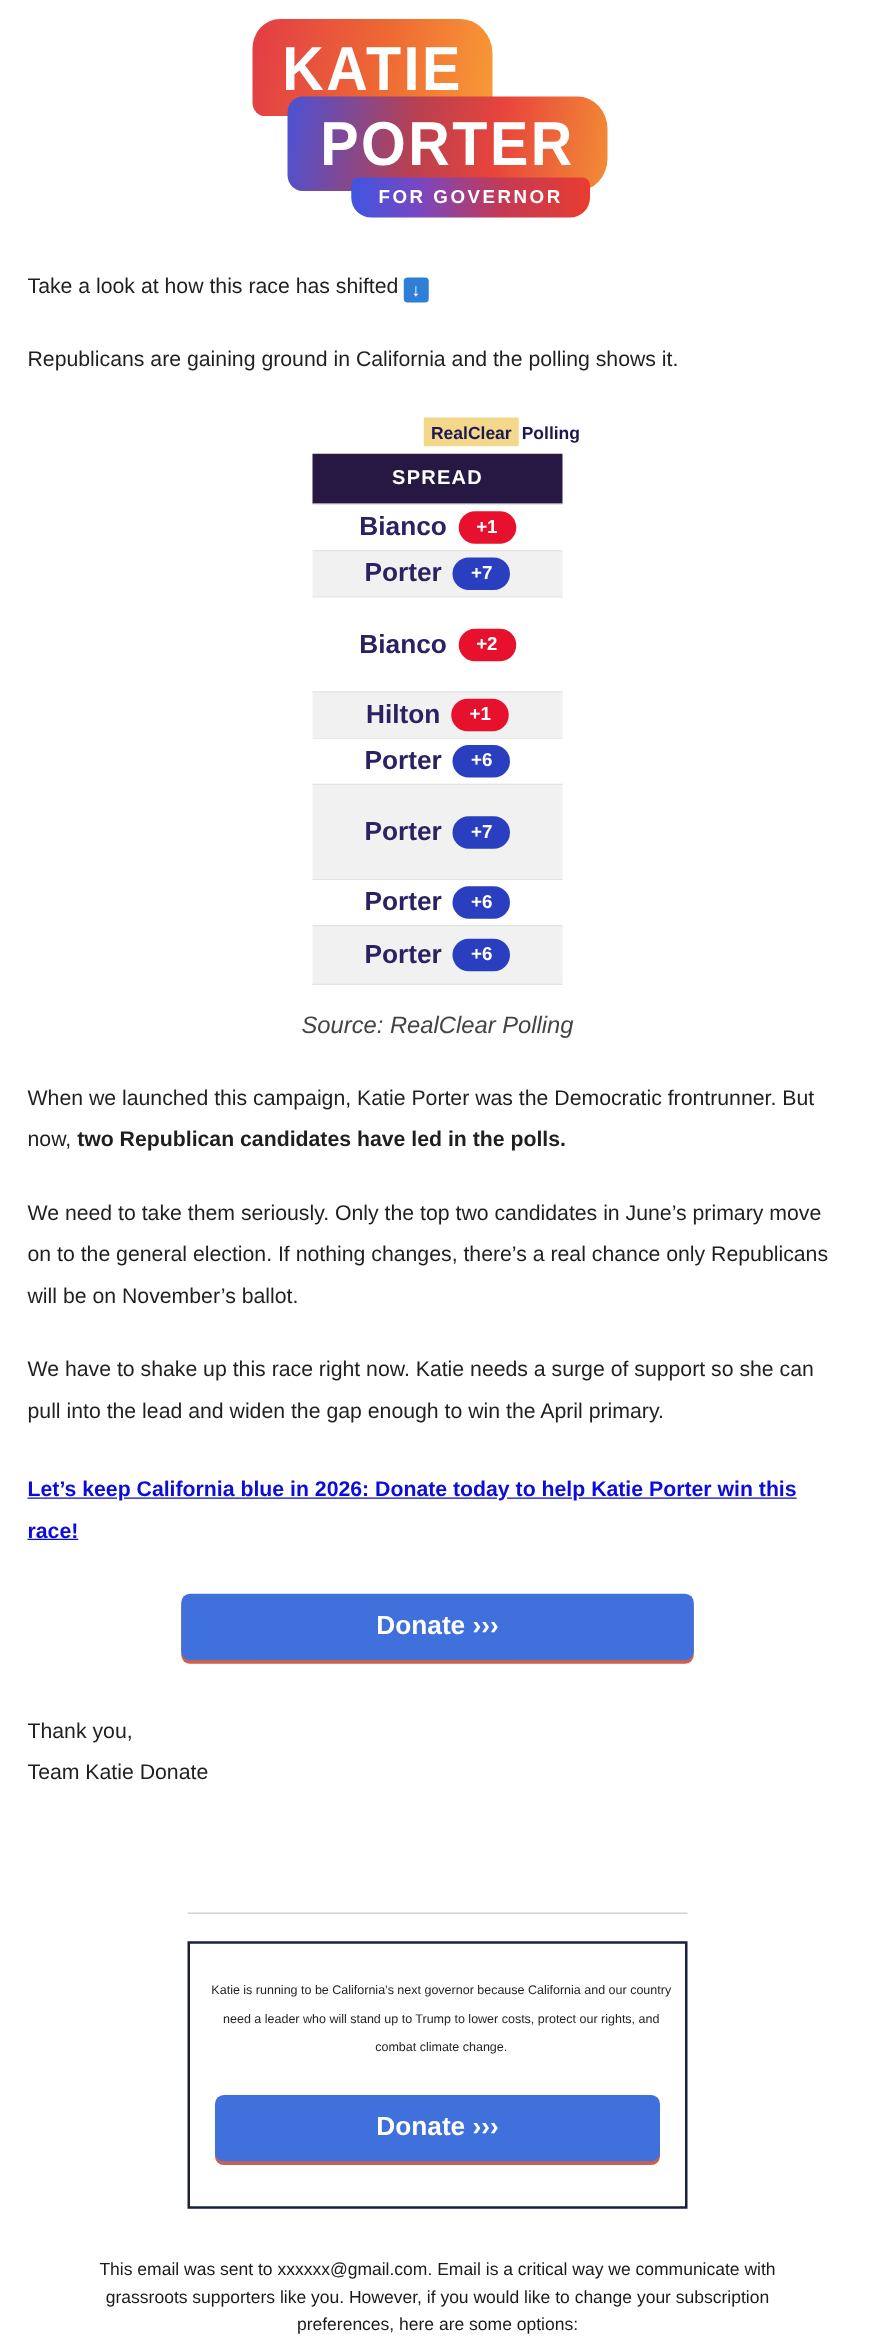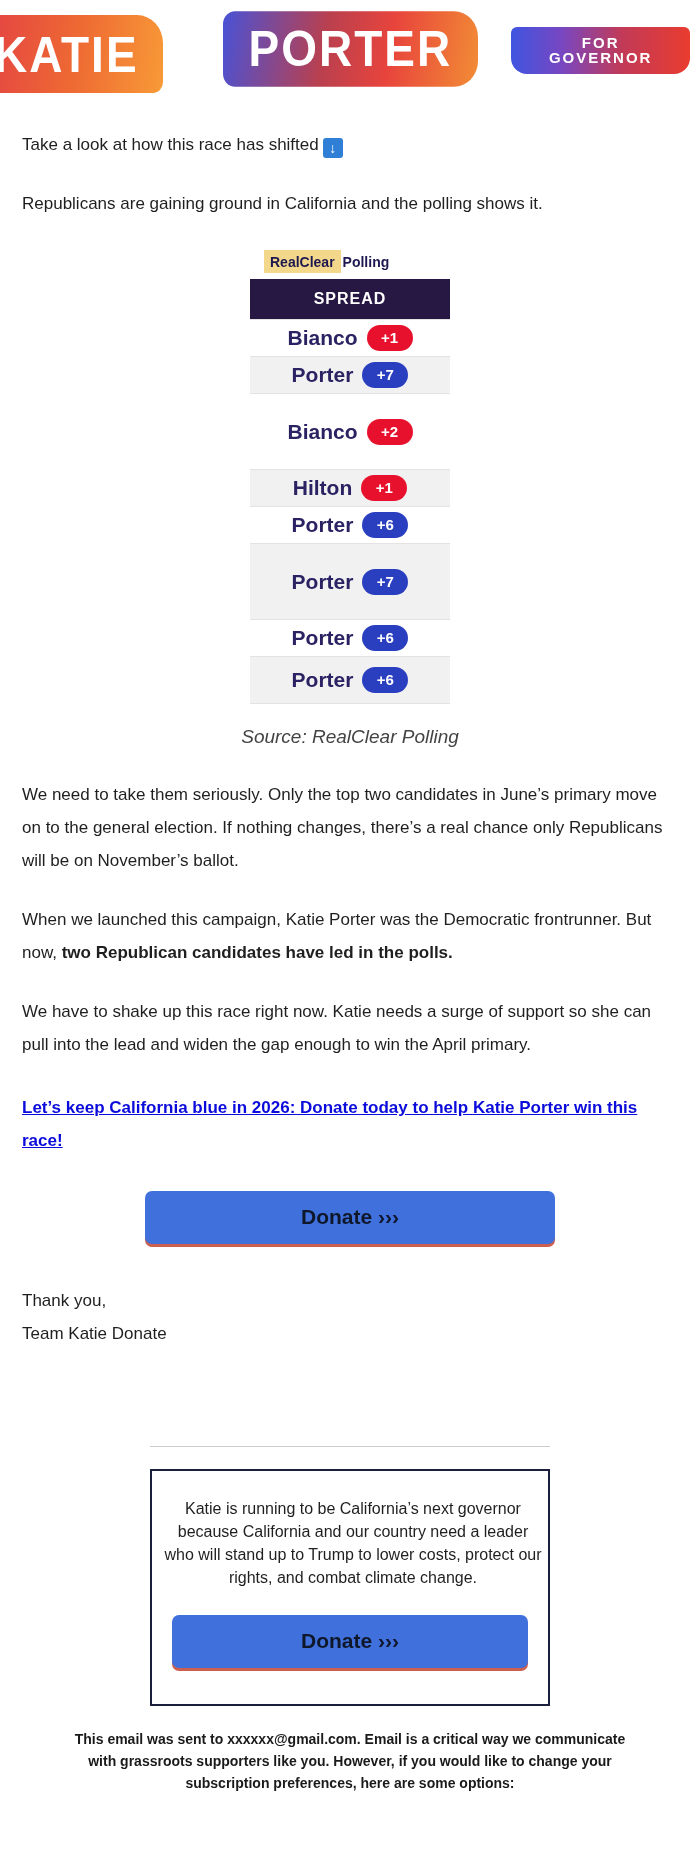--- a/index.html
+++ b/index.html
@@ -8,21 +8,21 @@
     width: 700px;
     min-height: 1872px;
     margin: 0 auto;
     font-family: "Liberation Sans", sans-serif;
     color: #1f1f1f;
     overflow-x: hidden;
   }
   .email { padding: 16px 22px 30px; }
 
   
-  .logo-wrap { display: flex; flex-direction: row; align-items: center; margin: 2px 0 38px; }
+  .logo-wrap { display: flex; flex-direction: column; align-items: center; margin: 2px 0 38px; }
   .logo-block {
     color: #ffffff;
     font-weight: 900;
     text-align: center;
     line-height: 1;
   }
   .logo-katie {
     font-size: 46px;
     letter-spacing: 2px;
     padding: 14px 24px 12px;
@@ -65,21 +65,21 @@
     text-align: center;
     line-height: 20px;
     font-size: 14px;
     font-weight: 700;
     vertical-align: -3px;
     margin-left: 4px;
   }
 
   
   .poll-card { width: 200px; margin: 30px auto 0; }
-  .poll-brand { text-align: left; font-size: 14px; font-weight: 700; color: #1d1850; margin-bottom: 6px; transform: translateX(14px); white-space: nowrap; }
+  .poll-brand { text-align: right; font-size: 14px; font-weight: 700; color: #1d1850; margin-bottom: 6px; transform: translateX(14px); white-space: nowrap; }
   .brand-hl { background: #f3d78a; padding: 4px 6px 3px; display: inline-block; }
   .brand-rest { margin-left: 2px; }
   .poll-header {
     height: 40px;
     background: #261743;
     color: #ffffff;
     font-weight: 700;
     font-size: 16px;
     letter-spacing: 1px;
     display: flex; align-items: center; justify-content: center;
@@ -116,21 +116,21 @@
     font-size: 17px;
     line-height: 33px;
     font-weight: 700;
     text-decoration: underline;
   }
   .donate-btn {
     display: block;
     width: 410px;
     margin: 34px auto 40px;
     background: #4070dc;
-    color: #0f172a;
+    color: #ffffff;
     font-size: 21px;
     font-weight: 700;
     text-align: center;
     padding: 14px 0 15px;
     border-radius: 7px;
     box-shadow: 0 3px 0 #cc5f4f;
     text-decoration: none;
     cursor: pointer;
   }
   .signoff { font-size: 17px; line-height: 33px; margin: 34px 0 0; }
@@ -141,28 +141,28 @@
     width: 400px;
     margin: 0 auto;
     border: 2px solid #1a1f3d;
     padding: 26px 12px 30px;
     background: #ffffff;
   }
   .callout-text {
     width: 378px;
     margin: 0 auto;
     text-align: center;
-    font-size: 16px;
+    font-size: 10px;
     line-height: 23px;
     color: #1f1f1f;
   }
   .callout-box .donate-btn { width: 356px; margin: 26px auto 6px; }
 
   
-  .footer { margin-top: 22px; text-align: center; font-size: 14px; line-height: 22px; color: #1a1a1a; font-weight: bold; }
+  .footer { margin-top: 37px; text-align: center; font-size: 14px; line-height: 22px; color: #1a1a1a; }
   .footer-notice { width: 560px; margin: 0 auto 8px; }
 </style>
 </head>
 <body>
 
 <div class="email">
 
   <div class="logo-wrap">
     <div class="logo-block logo-katie">KATIE</div>
     <div class="logo-block logo-porter">PORTER</div>
@@ -214,22 +214,22 @@
   </div>
 
   <div class="prow">
     <span class="pname">Porter</span>
     <span class="pill pill--dem">+6</span>
   </div>
 </div>
   </div>
   <p class="source">Source: RealClear Polling</p>
 
+  <p class="para"><span>When we launched this campaign, Katie Porter was the Democratic frontrunner. But now, </span><b>two Republican candidates have led in the polls.</b></p>
   <p class="para">We need to take them seriously. Only the top two candidates in June’s primary move on to the general election. If nothing changes, there’s a real chance only Republicans will be on November’s ballot.</p>
-  <p class="para"><span>When we launched this campaign, Katie Porter was the Democratic frontrunner. But now, </span><b>two Republican candidates have led in the polls.</b></p>
   <p class="para">We have to shake up this race right now. Katie needs a surge of support so she can pull into the lead and widen the gap enough to win the April primary.</p>
 
   <span class="cta-link"><a href="#">Let’s keep California blue in 2026: Donate today to help Katie Porter win this race!</a></span>
 
   <a href="#" class="donate-btn">Donate ›››</a>
 
   <p class="signoff">
     <span>Thank you,</span><br>
     <span>Team Katie Donate</span>
   </p>

